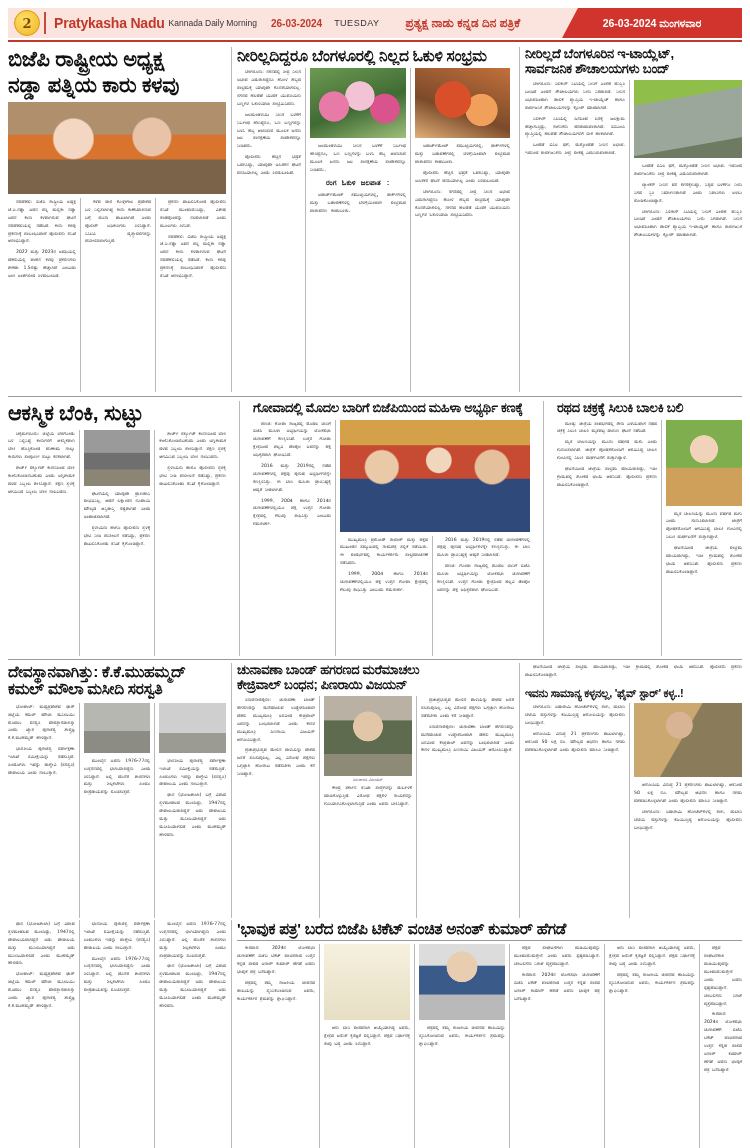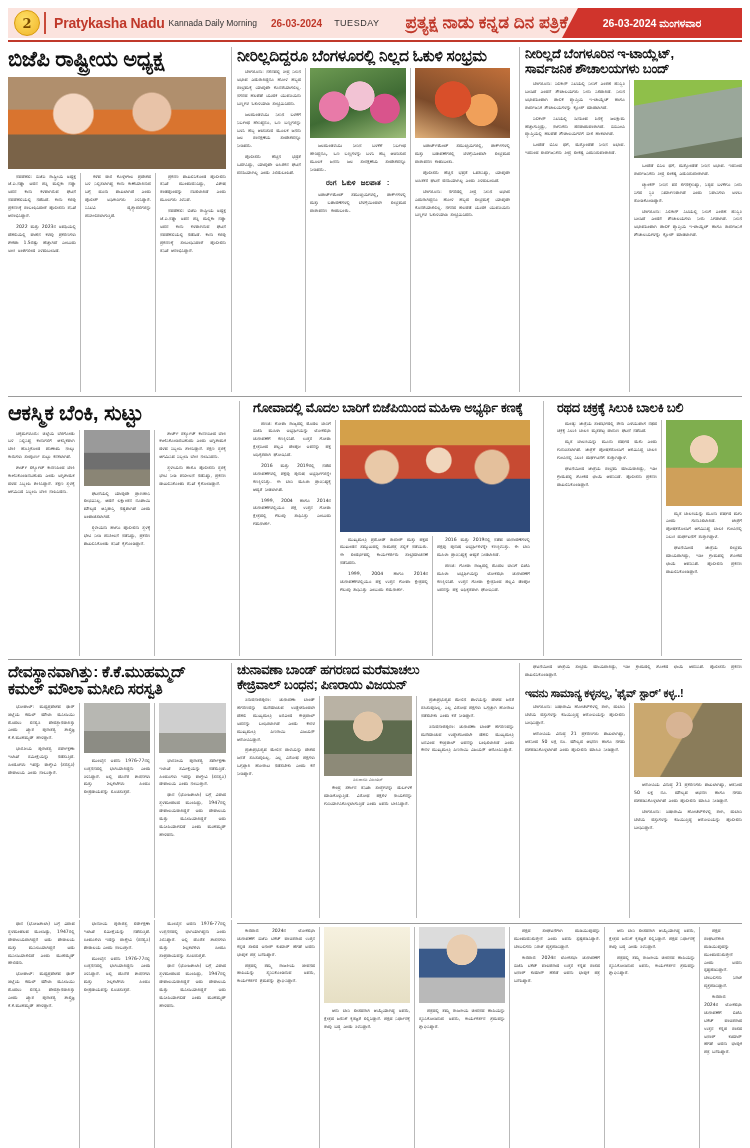--- a/index.html
+++ b/index.html
@@ -17,21 +17,21 @@
               background:linear-gradient(90deg,#fbe3de 0%, #fbe3de 62%, #fbe3de 62%); }
   .mh-badge { width:26px; height:26px; margin:0 4px 0 6px; border-radius:50%;
               background:radial-gradient(circle at 40% 35%, #ffe066, #f0b429);
               border:1px solid #d79a0d; display:flex; align-items:center; justify-content:center;
               font-size:13px; font-weight:bold; color:#7a4b00; font-family:"DejaVu Serif",serif; flex:0 0 auto;}
   .mh-sep { width:2px; height:22px; background:#c94a3a; margin-right:8px; flex:0 0 auto;}
   .mh-title { font-size:14px; font-weight:bold; color:#c0392b; letter-spacing:-0.2px; white-space:nowrap; }
   .mh-sub { font-size:8.5px; color:#333; margin-left:4px; white-space:nowrap; }
   .mh-date { font-size:10px; font-weight:bold; color:#c0392b; margin-left:14px; white-space:nowrap;}
   .mh-day { font-size:9px; color:#333; margin-left:12px; letter-spacing:0.5px; white-space:nowrap;}
-  .mh-kn { font-size:17px; font-weight:bold; color:#c0392b; margin-left:26px; white-space:nowrap;}
+  .mh-kn { font-size:12px; font-weight:bold; color:#c0392b; margin-left:26px; white-space:nowrap;}
   .mh-right { position:absolute; right:0; top:0; height:30px; width:180px;
               background:#d0342c; color:#fff; display:flex; align-items:center; justify-content:center;
               font-size:10.5px; font-weight:bold; white-space:nowrap;
               clip-path:polygon(16px 0, 100% 0, 100% 100%, 0 100%); }
   .mh-rule { height:2px; background:#c0392b; margin-top:2px; }
 
   
   .hl { font-weight:bold; color:#111; line-height:1.12; letter-spacing:-0.3px; }
   .hl-xl { font-size:21px; }
   .hl-lg { font-size:15.5px; }
@@ -108,20 +108,21 @@
     <div class="mh-day">TUESDAY</div>
     <div class="mh-kn">ಪ್ರತ್ಯಕ್ಷ ನಾಡು ಕನ್ನಡ ದಿನ ಪತ್ರಿಕೆ</div>
     <div class="mh-right">26-03-2024 ಮಂಗಳವಾರ</div>
   </div>
   <div class="mh-rule"></div>
 
   <div class="row" style="margin-top:5px; height:345px;">
 
     <div class="col" style="width:218px;">
       <div class="hl hl-xl">ಬಿಜೆಪಿ ರಾಷ್ಟ್ರೀಯ ಅಧ್ಯಕ್ಷ</div>
+      <div class="hl hl-xl" style="margin-top:2px;">ನಡ್ಡಾ ಪತ್ನಿಯ ಕಾರು ಕಳವು</div>
       <div class="photo ph-nadda" style="height:92px; margin-top:6px;"></div>
       <div class="row" style="margin-top:4px; flex:1; overflow:hidden;">
         <div class="body-col" style="width:70px;">
           <p>ನವದೆಹಲಿ: ಬಿಜೆಪಿ ರಾಷ್ಟ್ರೀಯ ಅಧ್ಯಕ್ಷ ಜೆ.ಪಿ.ನಡ್ಡಾ ಅವರ ಪತ್ನಿ ಮಲ್ಲಿಕಾ ನಡ್ಡಾ ಅವರ ಕಾರು ಕಳವಾಗಿರುವ ಘಟನೆ ನವದೆಹಲಿಯಲ್ಲಿ ನಡೆದಿದೆ. ಕಾರು ಕಳವು ಪ್ರಕರಣಕ್ಕೆ ಸಂಬಂಧಿಸಿದಂತೆ ಪೊಲೀಸರು ತನಿಖೆ ಆರಂಭಿಸಿದ್ದಾರೆ.</p>
           <p>2022 ಮತ್ತು 2023ರ ಅವಧಿಯಲ್ಲಿ ದೆಹಲಿಯಲ್ಲಿ ವಾಹನ ಕಳವು ಪ್ರಕರಣಗಳು ಶೇಕಡಾ 1.5ರಷ್ಟು ಹೆಚ್ಚಾಗಿವೆ ಎಂಬುದು ಅಂಕಿ ಅಂಶಗಳಿಂದ ತಿಳಿದುಬಂದಿದೆ.</p>
         </div>
         <div class="vrule" style="margin:0 4px;"></div>
         <div class="body-col" style="width:68px;">
           <p>ಕಳೆದ ವಾರ ಕೊಳ್ಳೇಗಾಲ ಪ್ರದೇಶದ ಬಳಿ ನಿಲ್ಲಿಸಲಾಗಿದ್ದ ಕಾರು ಕಾಣೆಯಾಗಿರುವ ಬಗ್ಗೆ ದೂರು ದಾಖಲಾಗಿದೆ ಎಂದು ಪೊಲೀಸ್ ಅಧಿಕಾರಿಗಳು ತಿಳಿಸಿದ್ದಾರೆ. ಸಿಸಿಟಿವಿ ದೃಶ್ಯಾವಳಿಗಳನ್ನು ಪರಿಶೀಲಿಸಲಾಗುತ್ತಿದೆ.</p>
         </div>
@@ -362,20 +363,21 @@
         <div class="body-col" style="width:68px;">
           <p>ಮುಂಬೈನ ಅವರು 1976-77ರಲ್ಲಿ ಉತ್ಖನನದಲ್ಲಿ ಭಾಗಿಯಾಗಿದ್ದರು ಎಂದು ತಿಳಿಸಿದ್ದಾರೆ. ಅಲ್ಲಿ ದೊರೆತ ಶಾಸನಗಳು ಮತ್ತು ಶಿಲ್ಪಕಲೆಗಳು ಹಿಂದೂ ಸಂಪ್ರದಾಯವನ್ನು ಸೂಚಿಸುತ್ತವೆ.</p>
           <p>ಧಾರ (ಭೋಜಶಾಲಾ) ಬಗ್ಗೆ ವಿವಾದ ಸ್ಥಳಮಂಡಲದ ಮುಂದಿದ್ದು, 1947ರಲ್ಲಿ ದೇವಾಲಯವಾಗಿದ್ದರೆ ಅದು ದೇವಾಲಯ ಮತ್ತು ಮಸೀದಿಯಾಗಿದ್ದರೆ ಅದು ಮಸೀದಿಯಾಗಲಿದೆ ಎಂದು ಮುಹಮ್ಮದ್ ಹೇಳಿದರು.</p>
         </div>
       </div>
     </div>
 
     <div class="vrule" style="margin:0 5px;"></div>
 
     <div class="col" style="flex:1;">
+      <div class="hl hl-lg" style="text-align:left;">'ಭಾವುಕ ಪತ್ರ' ಬರೆದ ಬಿಜೆಪಿ ಟಿಕೆಟ್ ವಂಚಿತ ಅನಂತ್ ಕುಮಾರ್ ಹೆಗಡೆ</div>
       <div class="hrule" style="margin:3px 0;"></div>
       <div class="row" style="flex:1; overflow:hidden;">
         <div class="body-col" style="width:78px;">
           <p>ಕಾರವಾರ: 2024ರ ಲೋಕಸಭಾ ಚುನಾವಣೆಗೆ ಬಿಜೆಪಿ ಟಿಕೆಟ್ ವಂಚಿತರಾದ ಉತ್ತರ ಕನ್ನಡ ಸಂಸದ ಅನಂತ್ ಕುಮಾರ್ ಹೆಗಡೆ ಅವರು ಭಾವುಕ ಪತ್ರ ಬರೆದಿದ್ದಾರೆ.</p>
           <p>ಪತ್ರದಲ್ಲಿ ತಮ್ಮ ರಾಜಕೀಯ ಜೀವನದ ಹಾದಿಯನ್ನು ಸ್ಮರಿಸಿಕೊಂಡಿರುವ ಅವರು, ಕಾರ್ಯಕರ್ತರ ಶ್ರಮವನ್ನು ಶ್ಲಾಘಿಸಿದ್ದಾರೆ.</p>
         </div>
         <div class="vrule" style="margin:0 4px;"></div>
         <div class="col" style="width:86px;">
           <div class="photo ph-letter" style="height:76px;"></div>
           <div class="body-col" style="margin-top:4px; flex:1;">

